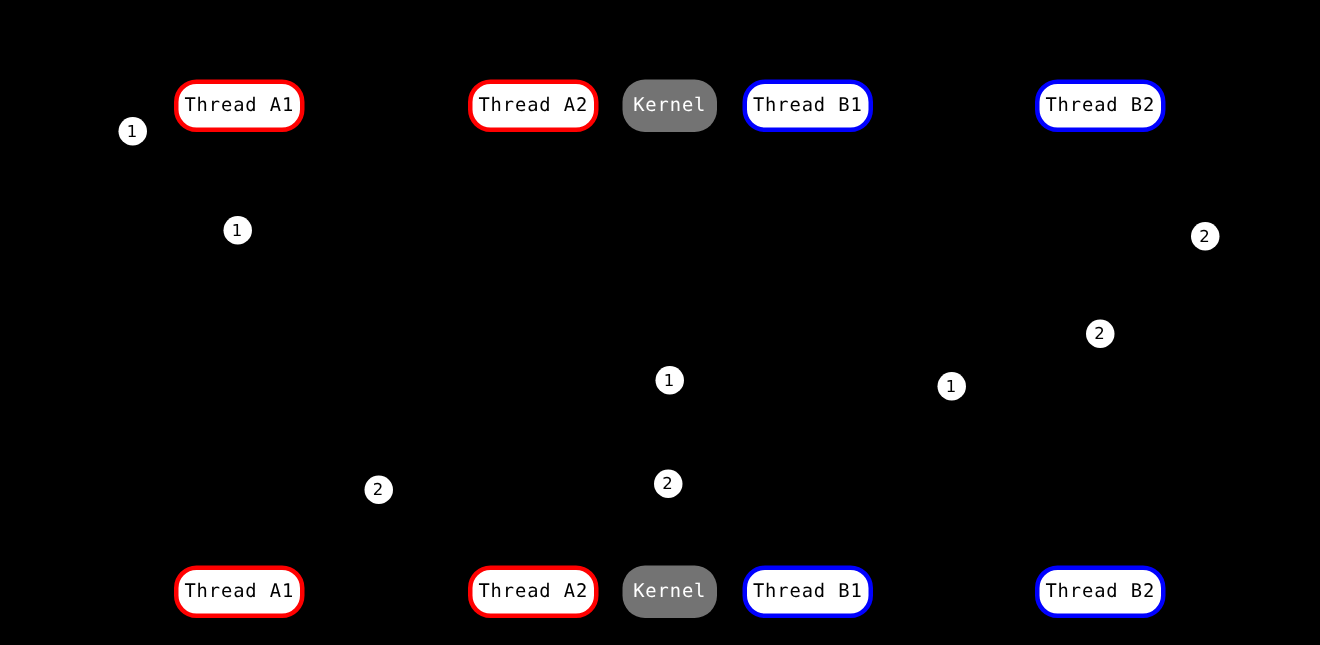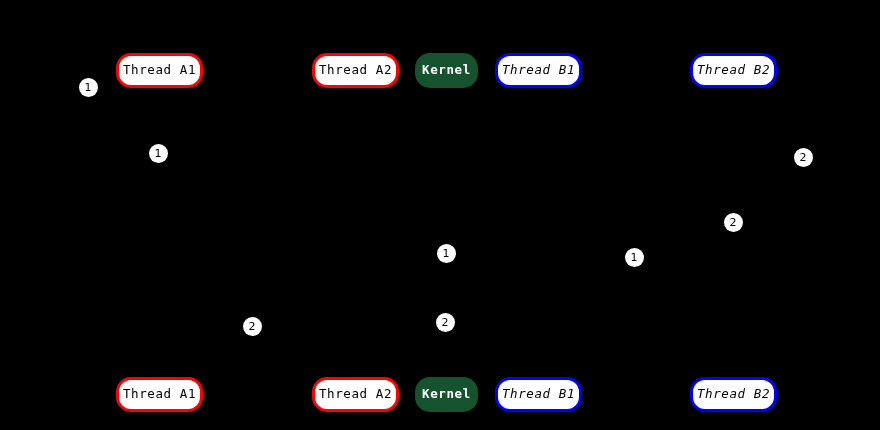--- a/index.html
+++ b/index.html
@@ -34,27 +34,25 @@
   }
   .actor-box.outline-red {
     background: #ffffff;
     border: 3px solid #ff0000;
     color: #000000;
   }
   .actor-box.outline-blue {
     background: #ffffff;
     border: 3px solid #0000ff;
     color: #000000;
-    font-style: italic;
   }
   .actor-box.solid-blue {
-    background: #14532d;
+    background: #737373;
     border: 0;
     color: #ffffff;
-    font-weight: bold;
   }
   .marker {
     position: absolute;
     width: 19px;
     height: 19px;
     border-radius: 50%;
     background: #ffffff;
     color: #000000;
     display: flex;
     align-items: center;

